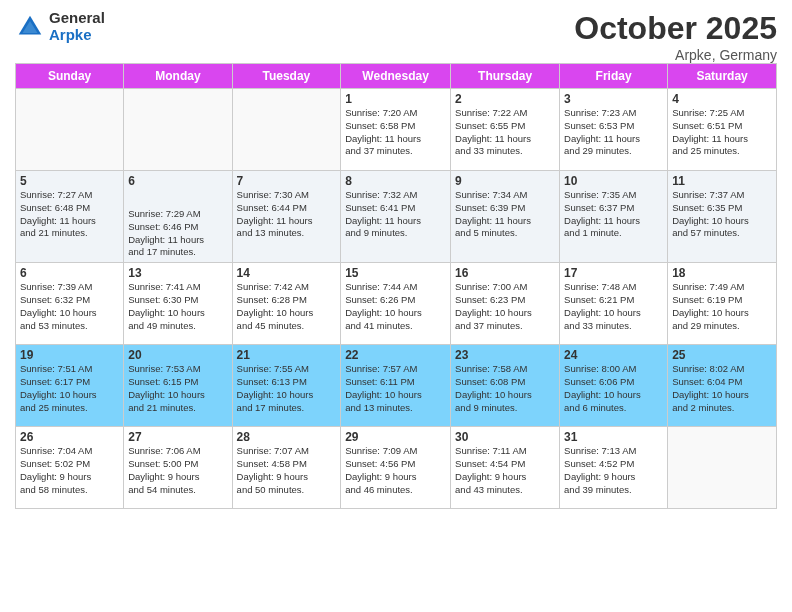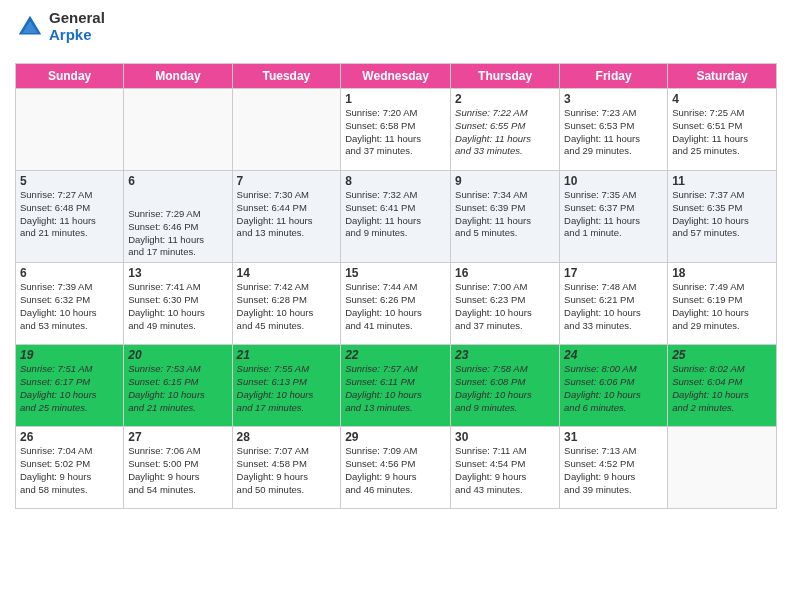--- a/index.html
+++ b/index.html
@@ -12,21 +12,21 @@
     }
     .container {
       width: 792px;
       height: 612px;
       padding: 10px 15px;
     }
     .header {
       display: flex;
       justify-content: space-between;
       align-items: flex-start;
-      margin-bottom: 20px;
+      margin-bottom: 0;
     }
     .logo {
       display: flex;
       align-items: center;
       gap: 4px;
     }
     .logo-text {
       display: flex;
       flex-direction: column;
       line-height: 1.1;
@@ -55,21 +55,21 @@
     }
     .location {
       font-size: 14px;
       color: #555;
     }
     .calendar {
       width: 100%;
       border-collapse: collapse;
     }
     .calendar th {
-      background-color: #ec4899;
+      background-color: #d946ef;
       color: white;
       text-align: center;
       font-size: 12px;
       padding: 5px 2px;
       border: 1px solid #ccc;
     }
     .calendar td {
       border: 1px solid #ccc;
       vertical-align: top;
       padding: 3px 4px;
@@ -91,41 +91,45 @@
       font-size: 9.5px;
       color: #333;
       line-height: 1.35;
     }
     .calendar tr:nth-child(odd) td:not(.empty) {
       background: #fff;
     }
     .week-row-1 td { background: #fff; }
     .week-row-2 td { background: #f0f4f8; }
     .week-row-3 td { background: #fff; }
-    .week-row-4 td { background: #22c55e; font-style: italic; }
+    .week-row-4 td { background: #7dd3fc; }
     .week-row-5 td { background: #fff; }
     .week-row-1 td.empty, .week-row-2 td.empty, .week-row-3 td.empty, .week-row-4 td.empty, .week-row-5 td.empty {
       background: #f9f9f9;
     }
   </style>
 </head>
 <body>
 
 <div class="container">
   <div class="header">
     <div class="logo">
       <svg class="logo-icon" viewBox="0 0 40 40">
         <polygon points="20,5 35,30 5,30" fill="#1a6fc4"></polygon>
         <polygon points="20,12 30,28 10,28" fill="#5ba3e0" opacity="0.5"></polygon>
       </svg>
       <div class="logo-text">
         <span class="logo-general">General</span>
         <span class="logo-blue">Arpke</span>
       </div>
     </div>
+    <div class="title-area">
+      <div class="month-title">October 2025</div>
+      <div class="location">Arpke, Germany</div>
+    </div>
   </div>
 
   <table class="calendar">
     <thead>
       <tr>
 
       <th>Sunday</th>
           <th>Monday</th>
           <th>Tuesday</th>
           <th>Wednesday</th>
@@ -141,21 +145,21 @@
           <td class="empty"></td>
           <td>
             <span class="day-number">1</span>
             <div class="day-info" style="white-space: pre-line;">Sunrise: 7:20 AM
 Sunset: 6:58 PM
 Daylight: 11 hours
 and 37 minutes.</div>
           </td>
           <td>
             <span class="day-number">2</span>
-            <div class="day-info" style="white-space: pre-line; font-style: italic;">Sunrise: 7:22 AM
+            <div class="day-info" style="white-space: pre-line;">Sunrise: 7:22 AM
 Sunset: 6:55 PM
 Daylight: 11 hours
 and 33 minutes.</div>
           </td>
           <td>
             <span class="day-number">3</span>
             <div class="day-info" style="white-space: pre-line;">Sunrise: 7:23 AM
 Sunset: 6:53 PM
 Daylight: 11 hours
 and 29 minutes.</div>

